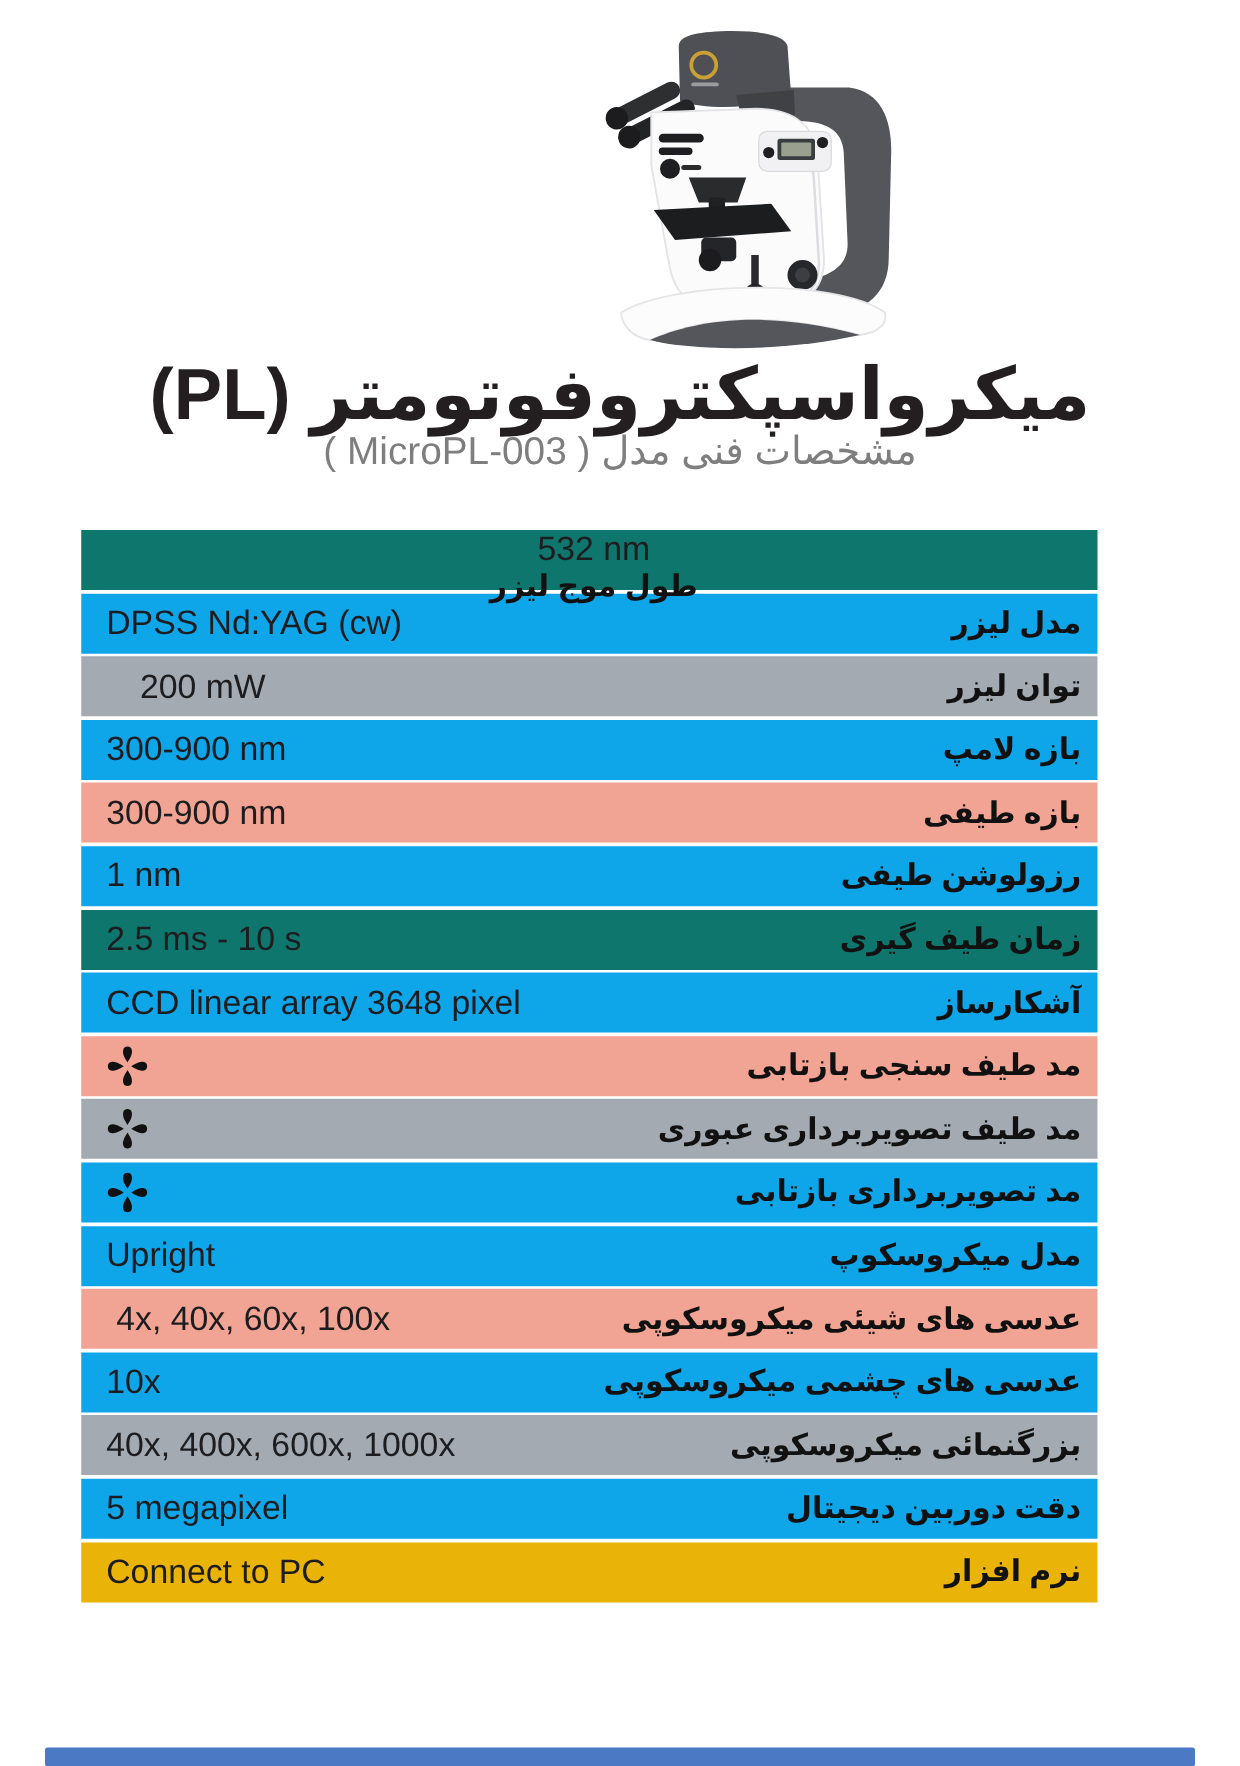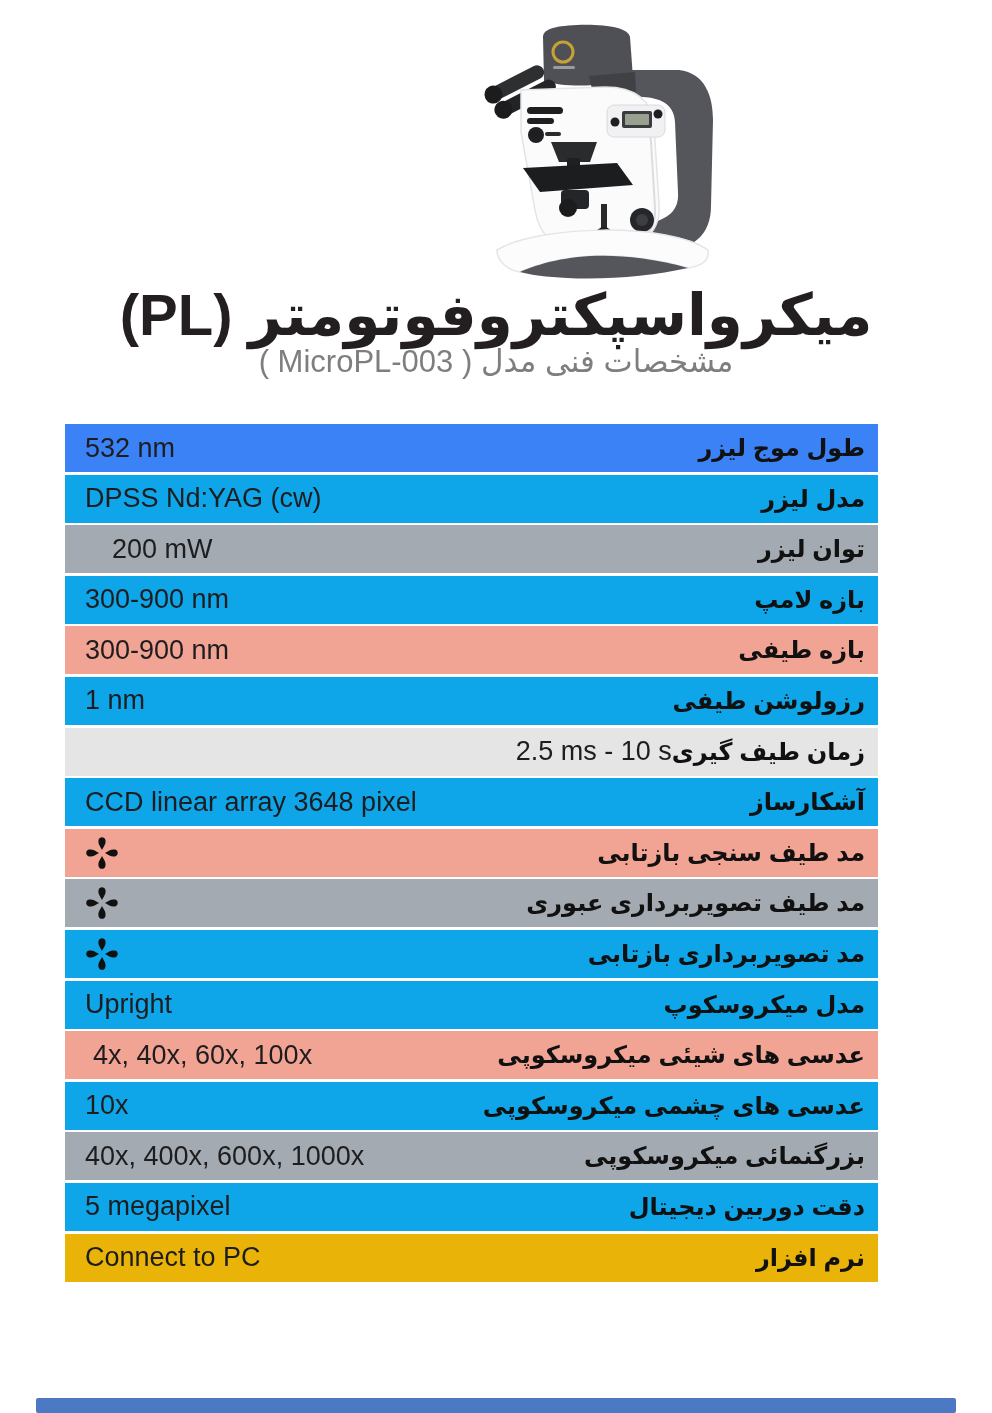--- a/index.html
+++ b/index.html
@@ -81,21 +81,21 @@
 
       <path d="M42,240 C82,215 214,212 253,240 C255,250 247,256 233,258 C152,236 97,248 65,262 C51,260 42,250 42,240 Z" fill="#FCFCFD" stroke="#E5E5E8" stroke-width="1.5"></path>
       <path d="M65,262 C97,248 152,236 233,258 C197,266 152,270 112,268 C92,267 75,265 65,262 Z" fill="#54565B"></path>
     </svg>
   </div>
 
   <div id="title" dir="rtl" style="color: rgb(35, 31, 32);">میکرواسپکتروفوتومتر (PL)</div>
   <div id="subtitle" dir="rtl" style="color: rgb(126, 126, 126);">مشخصات فنی مدل ( MicroPL-003 )</div>
 
   <div id="spec-table">
-    <div class="row salmon" style="background: #3b82f6;">
+    <div class="row salmon" style="background: #0f766e; flex-direction: column;">
       <span class="value">532 nm</span>
 
       <span class="label" dir="rtl">طول موج لیزر</span>
     </div>
 
     <div class="row white">
       <span class="value">DPSS Nd:YAG (cw)</span>
 
       <span class="label" dir="rtl">مدل لیزر</span>
     </div>
@@ -117,21 +117,21 @@
 
       <span class="label" dir="rtl">بازه طیفی</span>
     </div>
 
     <div class="row white">
       <span class="value">1 nm</span>
 
       <span class="label" dir="rtl">رزولوشن طیفی</span>
     </div>
 
-    <div class="row gray" style="background: #e5e5e5; justify-content: flex-end;">
+    <div class="row gray" style="background: #0f766e;">
       <span class="value">2.5 ms - 10 s</span>
 
       <span class="label" dir="rtl">زمان طیف گیری</span>
     </div>
 
     <div class="row white">
       <span class="value">CCD linear array 3648 pixel</span>
 
       <span class="label" dir="rtl">آشکارساز</span>
     </div>

